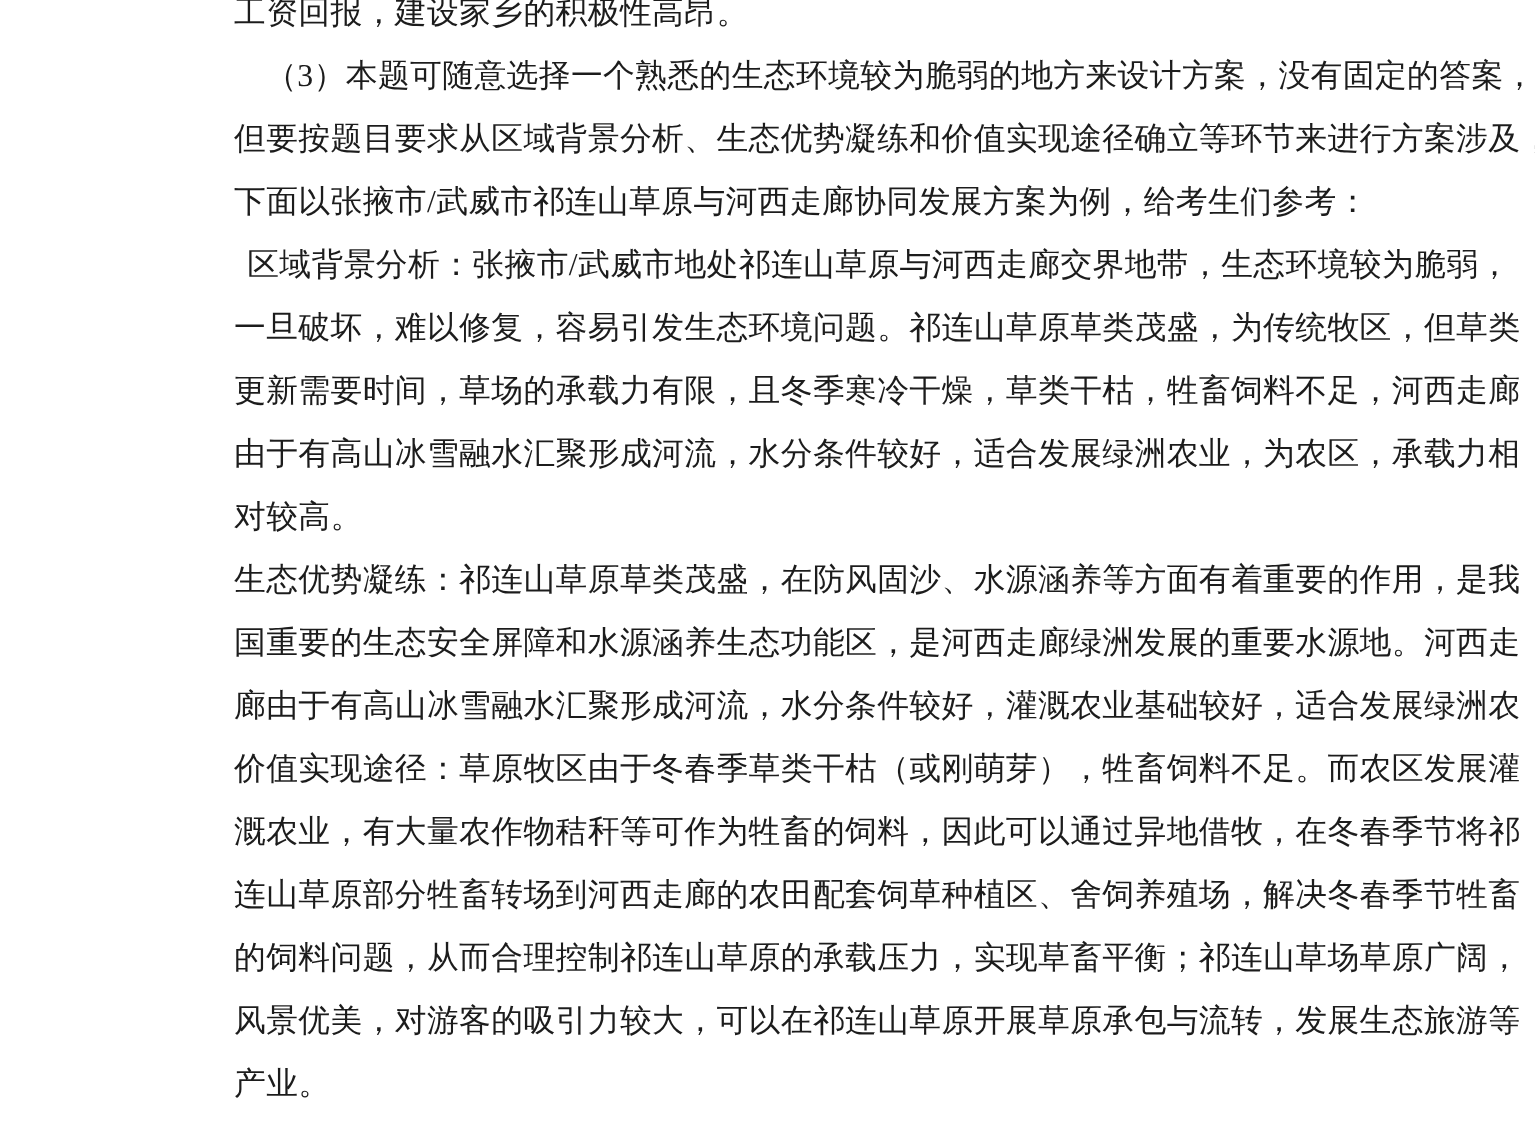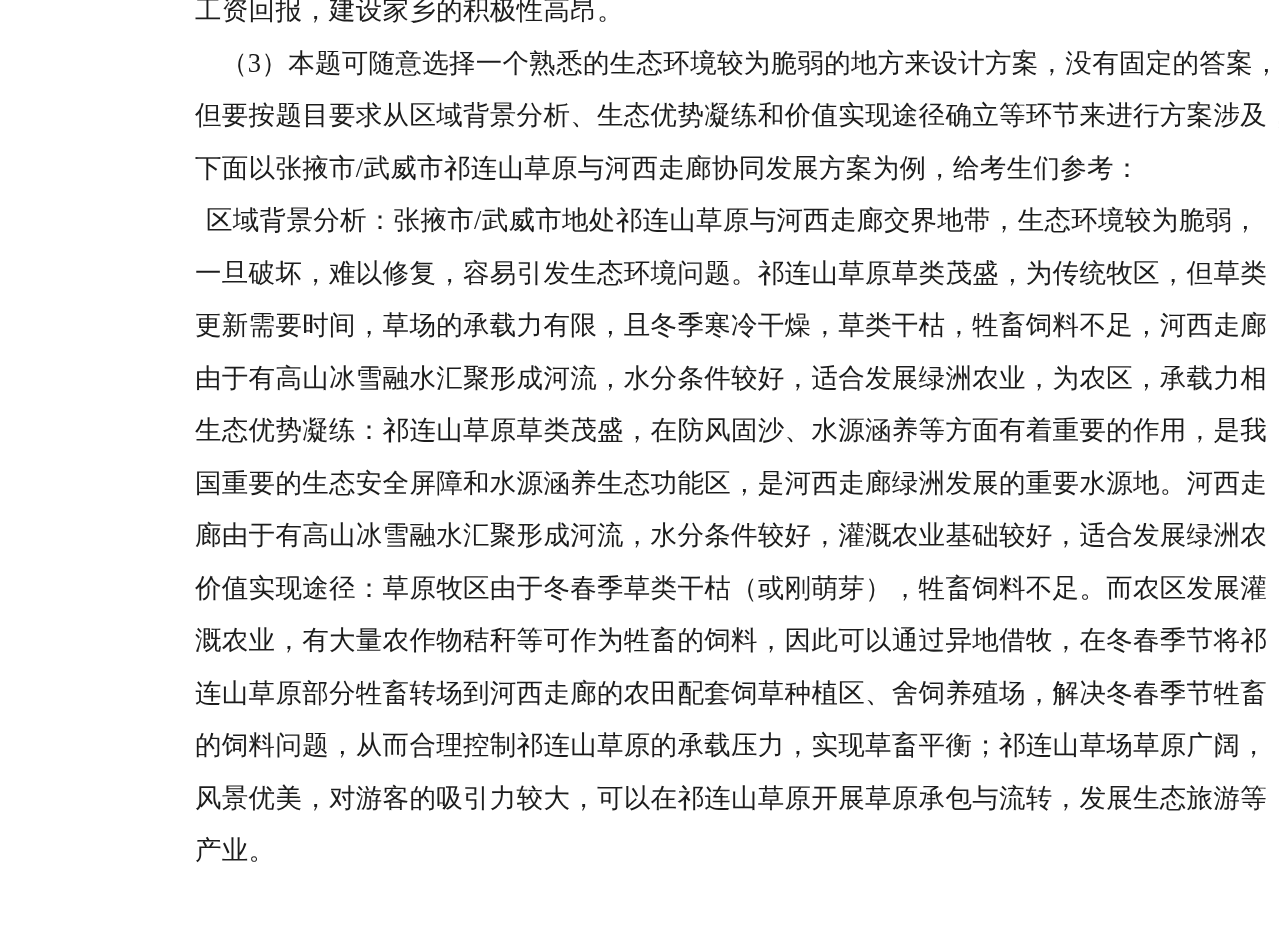--- a/index.html
+++ b/index.html
@@ -57,20 +57,21 @@
 <div class="page">
   <div class="text-column" id="body-container">
       <div class="doc-line">工资回报，建设家乡的积极性高昂。</div>
       <div class="doc-line indent-full">（3）本题可随意选择一个熟悉的生态环境较为脆弱的地方来设计方案，没有固定的答案，</div>
       <div class="doc-line">但要按题目要求从区域背景分析、生态优势凝练和价值实现途径确立等环节来进行方案涉及，</div>
       <div class="doc-line">下面以张掖市/武威市祁连山草原与河西走廊协同发展方案为例，给考生们参考：</div>
       <div class="doc-line indent-half">区域背景分析：张掖市/武威市地处祁连山草原与河西走廊交界地带，生态环境较为脆弱，</div>
       <div class="doc-line">一旦破坏，难以修复，容易引发生态环境问题。祁连山草原草类茂盛，为传统牧区，但草类</div>
       <div class="doc-line">更新需要时间，草场的承载力有限，且冬季寒冷干燥，草类干枯，牲畜饲料不足，河西走廊</div>
       <div class="doc-line">由于有高山冰雪融水汇聚形成河流，水分条件较好，适合发展绿洲农业，为农区，承载力相</div>
+      <div class="doc-line">对较高。</div>
       <div class="doc-line">生态优势凝练：祁连山草原草类茂盛，在防风固沙、水源涵养等方面有着重要的作用，是我</div>
       <div class="doc-line">国重要的生态安全屏障和水源涵养生态功能区，是河西走廊绿洲发展的重要水源地。河西走</div>
       <div class="doc-line">廊由于有高山冰雪融水汇聚形成河流，水分条件较好，灌溉农业基础较好，适合发展绿洲农</div>
       <div class="doc-line">价值实现途径：草原牧区由于冬春季草类干枯（或刚萌芽），牲畜饲料不足。而农区发展灌</div>
       <div class="doc-line">溉农业，有大量农作物秸秆等可作为牲畜的饲料，因此可以通过异地借牧，在冬春季节将祁</div>
       <div class="doc-line">连山草原部分牲畜转场到河西走廊的农田配套饲草种植区、舍饲养殖场，解决冬春季节牲畜</div>
       <div class="doc-line">的饲料问题，从而合理控制祁连山草原的承载压力，实现草畜平衡；祁连山草场草原广阔，</div>
       <div class="doc-line">风景优美，对游客的吸引力较大，可以在祁连山草原开展草原承包与流转，发展生态旅游等</div>
       <div class="doc-line">产业。</div>
     </div>

